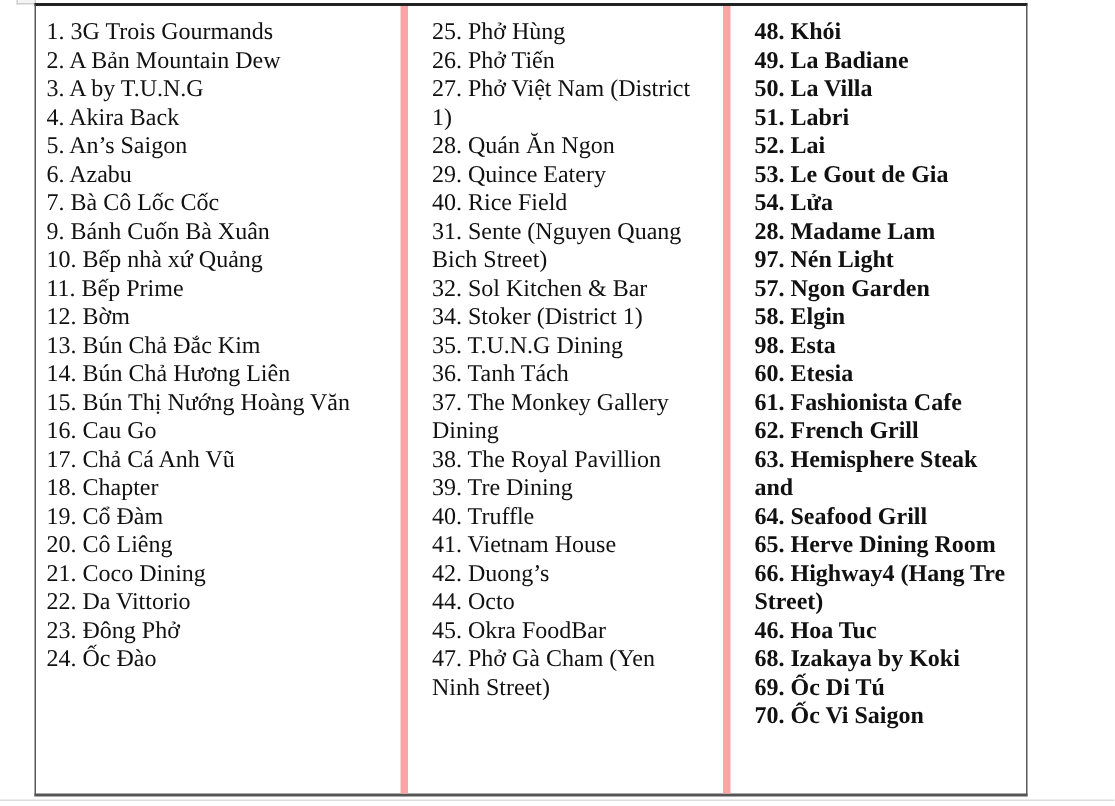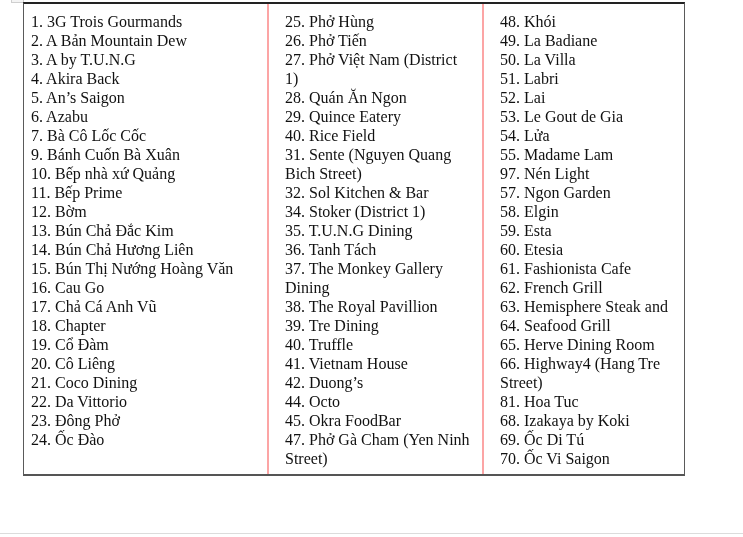--- a/index.html
+++ b/index.html
@@ -31,41 +31,41 @@
       top: 533px;
       width: 743px;
       height: 1px;
       background: #dcdcdc;
     }
     .list-table {
       position: absolute;
       left: 23px;
       top: 2px;
       width: 662px;
-      height: 474px;
+      height: 529px;
       box-sizing: border-box;
       border: 1px solid #5a5a5a;
       border-top: 2px solid #222222;
       border-bottom: 2px solid #555555;
       display: flex;
     }
     .col {
       box-sizing: border-box;
       height: 100%;
       padding-top: 8px;
       font-size: 16px;
       line-height: 19px;
     }
     .col + .col {
-      border-left: 2px solid #fca5a5;
+      border-left: 5px solid #fca5a5;
       padding-left: 16px;
     }
     .col-1 { width: 243px; padding-left: 7px; padding-right: 8px; }
     .col-2 { width: 215px; padding-left: 6px; padding-right: 10px; }
-    .col-3 { flex: 1; padding-left: 6px; padding-right: 12px; }
+    .col-3 { flex: 1; padding-left: 6px; padding-right: 12px; font-weight: bold; }
     .item {
       white-space: normal;
       word-wrap: break-word;
     }
   </style>
 </head>
 <body>
 
 <div class="corner-mark"></div>
 
@@ -121,33 +121,33 @@
   </div>
 
   <div class="col col-3">
     <div class="item">48. Khói</div>
     <div class="item">49. La Badiane</div>
     <div class="item">50. La Villa</div>
     <div class="item">51. Labri</div>
     <div class="item">52. Lai</div>
     <div class="item">53. Le Gout de Gia</div>
     <div class="item">54. Lửa</div>
-    <div class="item">55. Madame Lam</div>
+    <div class="item">28. Madame Lam</div>
     <div class="item">97. Nén Light</div>
     <div class="item">57. Ngon Garden</div>
     <div class="item">58. Elgin</div>
-    <div class="item">59. Esta</div>
+    <div class="item">98. Esta</div>
     <div class="item">60. Etesia</div>
     <div class="item">61. Fashionista Cafe</div>
     <div class="item">62. French Grill</div>
     <div class="item">63. Hemisphere Steak and</div>
     <div class="item">64. Seafood Grill</div>
     <div class="item">65. Herve Dining Room</div>
     <div class="item">66. Highway4 (Hang Tre Street)</div>
-    <div class="item">81. Hoa Tuc</div>
+    <div class="item">46. Hoa Tuc</div>
     <div class="item">68. Izakaya by Koki</div>
     <div class="item">69. Ốc Di Tú</div>
     <div class="item">70. Ốc Vi Saigon</div>
   </div>
 
 </div>
 
 <div class="page-edge"></div>
 
 </body></html>

